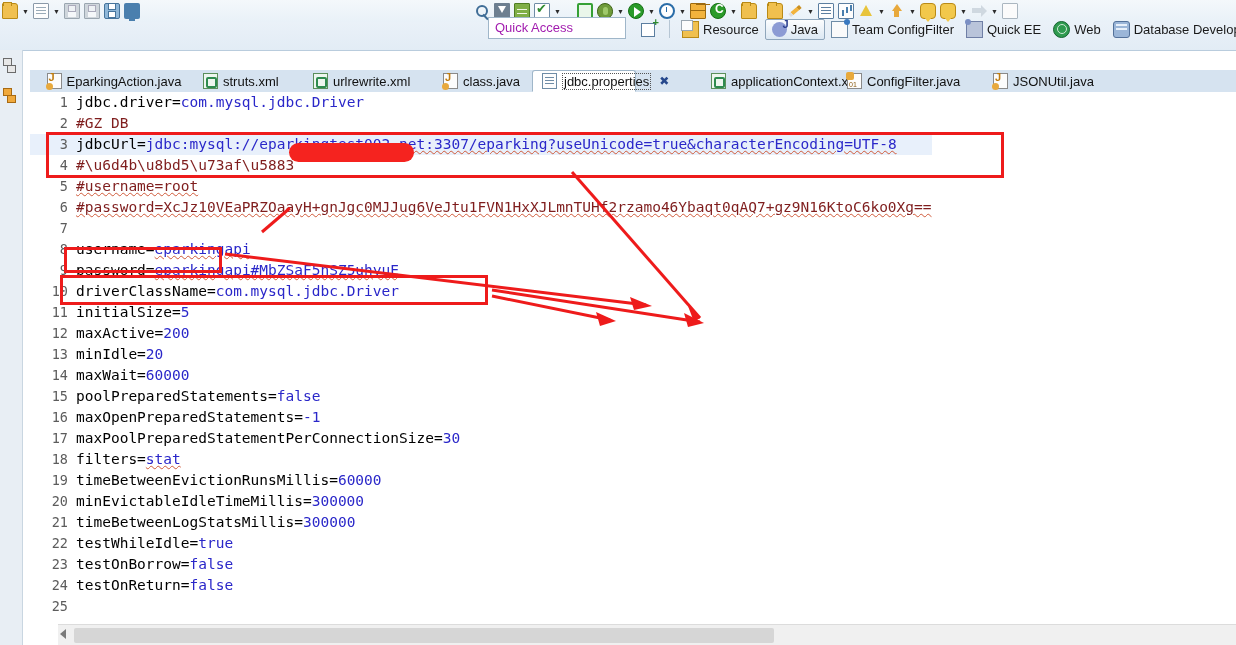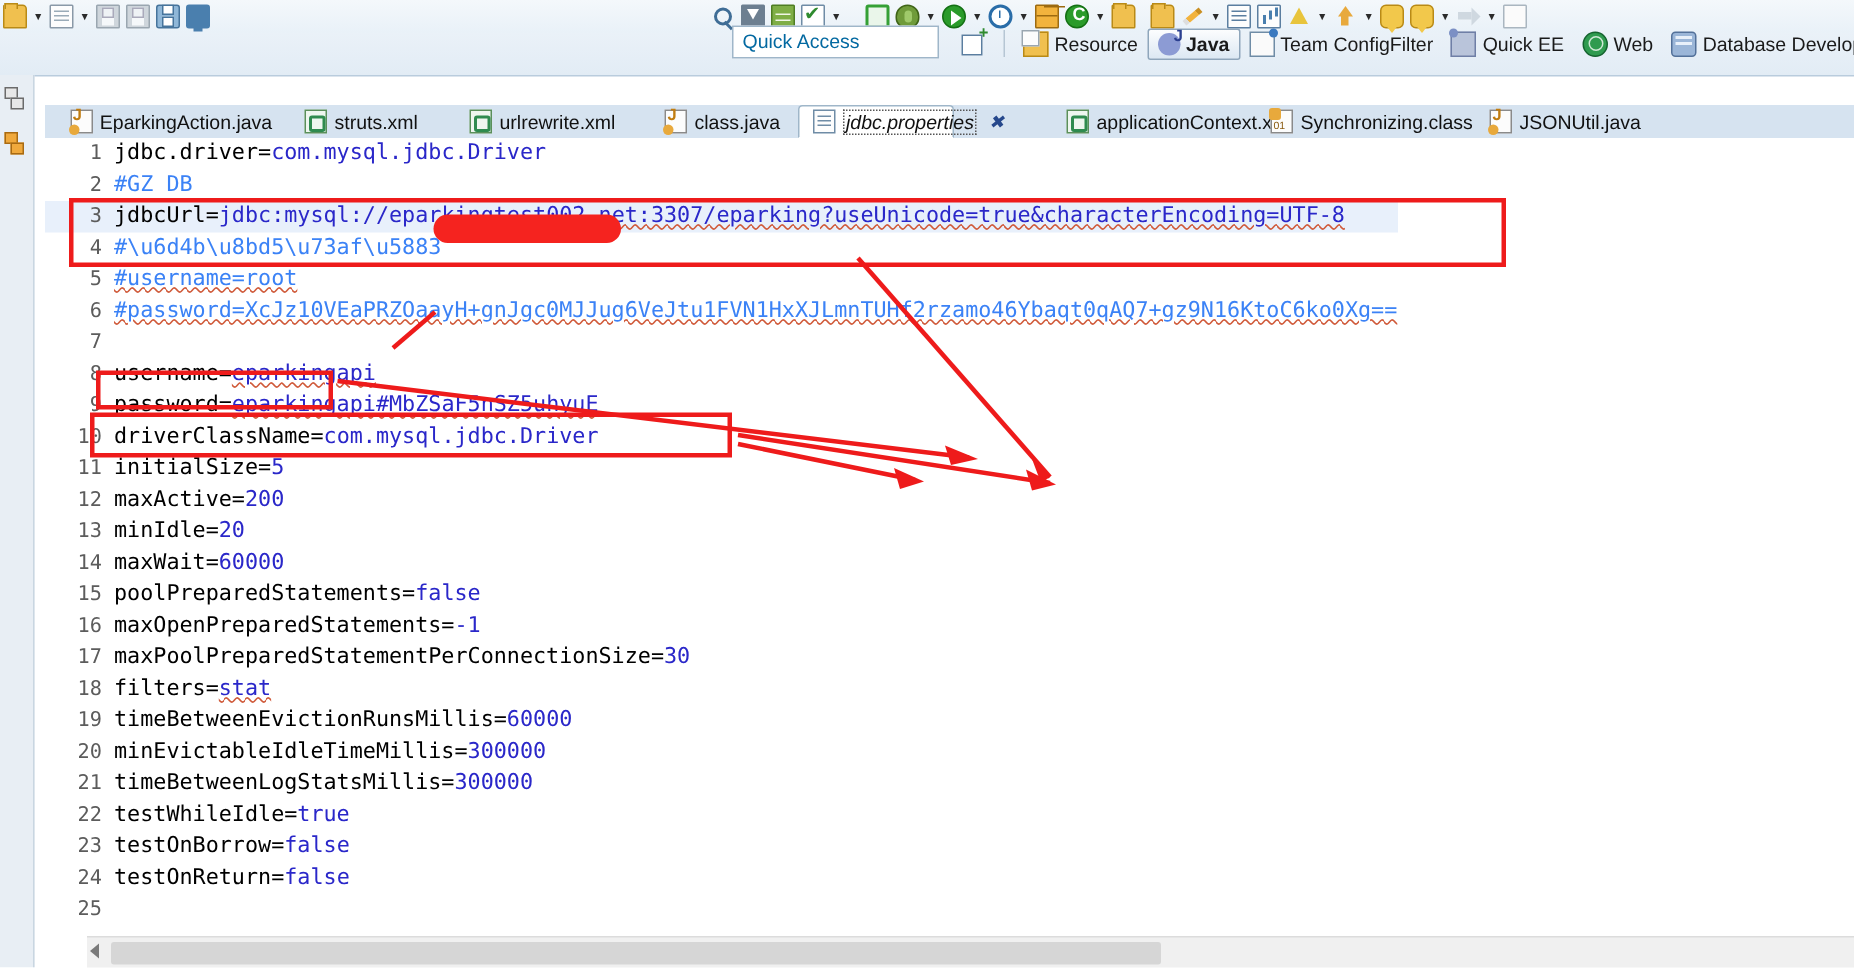--- a/index.html
+++ b/index.html
@@ -85,40 +85,39 @@
 
   
   .qa-row{
     position:absolute;left:0;top:22px;width:1236px;height:28px;
     background:linear-gradient(to bottom,#eaf1f8 0%,#e2ecf5 100%);
     border-bottom:1px solid #b9ccdd;
   }
   .qa-box{
     position:absolute;left:488px;top:17px;width:138px;height:22px;
     background:#ffffff;border:1px solid #9fb6c9;
-    font-size:13px;color:#0369a1;
+    font-size:13px;color:#a21caf;
     padding:2px 0 0 6px;box-sizing:border-box;
     font-family:"Liberation Sans",sans-serif;
   }
   .persp-bar{
     position:absolute;left:632px;top:16px;height:26px;
     display:flex;align-items:center;gap:0px;
   }
   .persp-open{width:18px;height:18px;margin:0 5px 0 8px;position:relative;}
   .persp-open:before{content:"";position:absolute;left:1px;top:3px;width:12px;height:12px;border:1px solid #5b7ea0;background:#fff;}
   .persp-open:after{content:"+";position:absolute;right:-1px;top:-4px;font-size:11px;color:#2f8b2f;font-weight:bold;}
   .persp-divider{width:1px;height:18px;background:#b6c6d4;margin:0 6px;}
   .persp{
     display:flex;align-items:center;gap:4px;padding:2px 6px;height:21px;
     box-sizing:border-box;font-size:13px;color:#1a1a1a;white-space:nowrap;
   }
   .persp.active{
     border:1px solid #8fa6bb;border-radius:2px;
     background:linear-gradient(to bottom,#fcfdfe,#dce8f3);
-    font-weight:bold;
   }
   .pic{width:15px;height:15px;position:relative;flex:0 0 auto;}
   .pic-res{background:#f0c04f;border:1px solid #b98a16;}
   .pic-res:before{content:"";position:absolute;left:-2px;top:-2px;width:10px;height:9px;background:#fcfcfc;border:1px solid #9aa6b0;}
   .pic-java{background:#8c9bd4;border-radius:50%;}
   .pic-java:after{content:"J";position:absolute;right:-2px;top:-4px;font-size:11px;color:#2b3f8f;font-weight:bold;}
   .pic-team{background:#fafafa;border:1px solid #6f8ca6;}
   .pic-team:after{content:"";position:absolute;right:-3px;top:-3px;width:6px;height:6px;background:#3a79c0;border-radius:50%;}
   .pic-jee{background:#b9c4da;border:1px solid #6f7fa6;}
   .pic-jee:after{content:"";position:absolute;left:-2px;top:-3px;width:6px;height:6px;background:#7b8fc4;border-radius:50%;}
@@ -184,21 +183,21 @@
   .ln{
     display:block;height:21px;position:relative;padding-left:46px;
   }
   .ln.hl{background:#e8f0fb;}
   .num{
     position:absolute;left:0;top:0;width:38px;text-align:right;
     color:#5c5c5c;font-size:13.5px;
   }
   .k{color:#000000;}
   .v{color:#2a27c9;}
-  .cm{color:#3b82f6;}
+  .cm{color:#7f1d1d;}
   .sq{ text-decoration:underline; text-decoration-style:wavy;
        text-decoration-color:#d05a3a; text-decoration-thickness:1px;}
 
   
   .hscroll{
     position:absolute;left:58px;top:624px;width:1178px;height:21px;
     background:#f0f0f0;border-top:1px solid #dcdcdc;
   }
   .hs-left{position:absolute;left:2px;top:4px;width:0;height:0;
     border-top:5px solid transparent;border-bottom:5px solid transparent;border-right:6px solid #7a7a7a;}
@@ -377,32 +376,32 @@
         <span class="tlabel">struts.xml</span>
       </div>
       <div class="tab" style="left: 274px; width: 130px;">
         <span class="fic fic-xml"></span>
         <span class="tlabel">urlrewrite.xml</span>
       </div>
       <div class="tab" style="left: 404px; width: 98px;">
         <span class="fic fic-java"></span>
         <span class="tlabel">class.java</span>
       </div>
-      <div class="tab active" style="left: 502px; width: 104px; font-style: italic;">
+      <div class="tab active" style="left: 502px; width: 104px;">
         <span class="fic fic-prop"></span>
         <span class="tlabel sel">jdbc.properties</span>
         <span class="tab-close">✖</span>
       </div>
       <div class="tab" style="left: 672px; width: 172px;">
         <span class="fic fic-xml"></span>
         <span class="tlabel">applicationContext.xml</span>
       </div>
       <div class="tab" style="left: 808px; width: 146px;">
         <span class="fic fic-class"></span>
-        <span class="tlabel">Synchronizing.class</span>
+        <span class="tlabel">ConfigFilter.java</span>
       </div>
       <div class="tab" style="left: 954px; width: 128px; text-align: right;">
         <span class="fic fic-java"></span>
         <span class="tlabel">JSONUtil.java</span>
       </div>
     </div>
 
   <div class="editor">
     <div class="code" id="codearea"><div class="ln"><span class="num">1</span><span class="k">jdbc.driver=</span><span class="v">com.mysql.jdbc.Driver</span></div><div class="ln"><span class="num">2</span><span class="cm">#GZ DB</span></div><div class="ln hl"><span class="num">3</span><span class="k">jdbcUrl=</span><span class="v">jdbc:mysql://ep</span><span class="v">arkingtest002</span><span class="v sq">.net:3307/eparking?useUnicode=true&amp;characterEncoding=UTF-8</span></div><div class="ln"><span class="num">4</span><span class="cm">#\u6d4b\u8bd5\u73af\u5883</span></div><div class="ln"><span class="num">5</span><span class="cm sq">#username=root</span></div><div class="ln"><span class="num">6</span><span class="cm sq">#password=XcJz10VEaPRZOaayH+gnJgc0MJJug6VeJtu1FVN1HxXJLmnTUHf2rzamo46Ybaqt0qAQ7+gz9N16KtoC6ko0Xg==</span></div><div class="ln"><span class="num">7</span><span></span></div><div class="ln"><span class="num">8</span><span class="k">username=</span><span class="v sq">eparkingapi</span></div><div class="ln"><span class="num">9</span><span class="k">password=</span><span class="v sq">eparkingapi#MbZSaF5nSZ5uhyuE</span></div><div class="ln"><span class="num">10</span><span class="k">driverClassName=</span><span class="v">com.mysql.jdbc.Driver</span></div><div class="ln"><span class="num">11</span><span class="k">initialSize=</span><span class="v">5</span></div><div class="ln"><span class="num">12</span><span class="k">maxActive=</span><span class="v">200</span></div><div class="ln"><span class="num">13</span><span class="k">minIdle=</span><span class="v">20</span></div><div class="ln"><span class="num">14</span><span class="k">maxWait=</span><span class="v">60000</span></div><div class="ln"><span class="num">15</span><span class="k">poolPreparedStatements=</span><span class="v">false</span></div><div class="ln"><span class="num">16</span><span class="k">maxOpenPreparedStatements=</span><span class="v">-1</span></div><div class="ln"><span class="num">17</span><span class="k">maxPoolPreparedStatementPerConnectionSize=</span><span class="v">30</span></div><div class="ln"><span class="num">18</span><span class="k">filters=</span><span class="v sq">stat</span></div><div class="ln"><span class="num">19</span><span class="k">timeBetweenEvictionRunsMillis=</span><span class="v">60000</span></div><div class="ln"><span class="num">20</span><span class="k">minEvictableIdleTimeMillis=</span><span class="v">300000</span></div><div class="ln"><span class="num">21</span><span class="k">timeBetweenLogStatsMillis=</span><span class="v">300000</span></div><div class="ln"><span class="num">22</span><span class="k">testWhileIdle=</span><span class="v">true</span></div><div class="ln"><span class="num">23</span><span class="k">testOnBorrow=</span><span class="v">false</span></div><div class="ln"><span class="num">24</span><span class="k">testOnReturn=</span><span class="v">false</span></div><div class="ln"><span class="num">25</span><span></span></div></div>
   </div>

